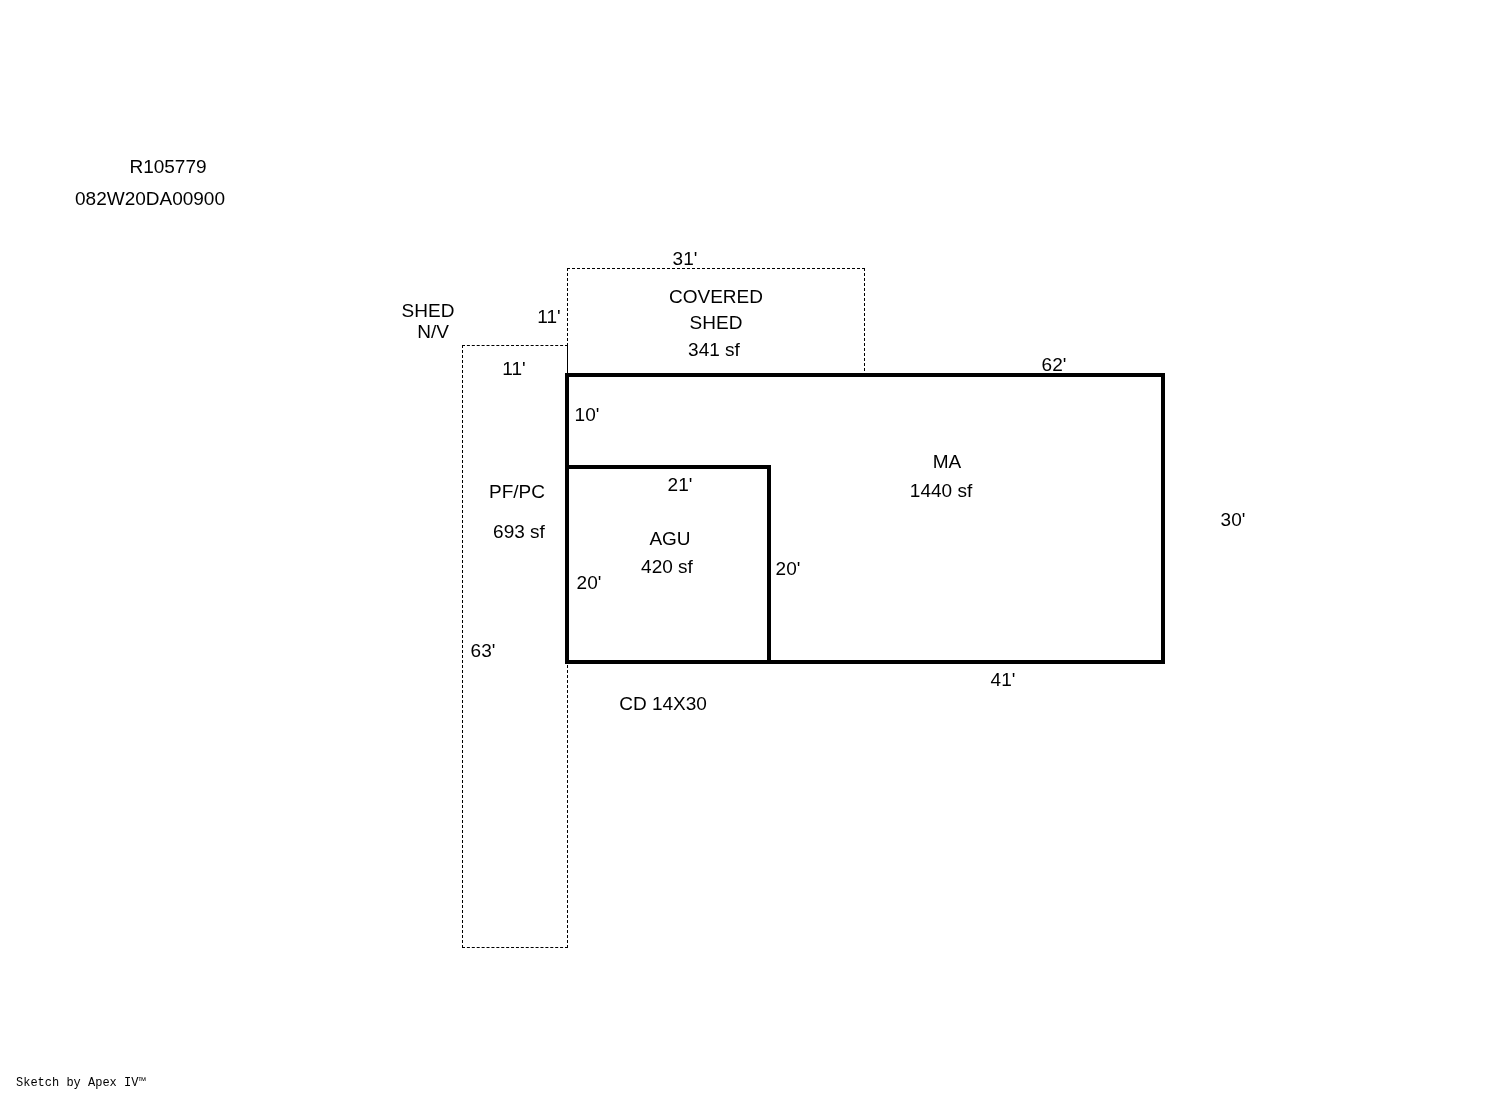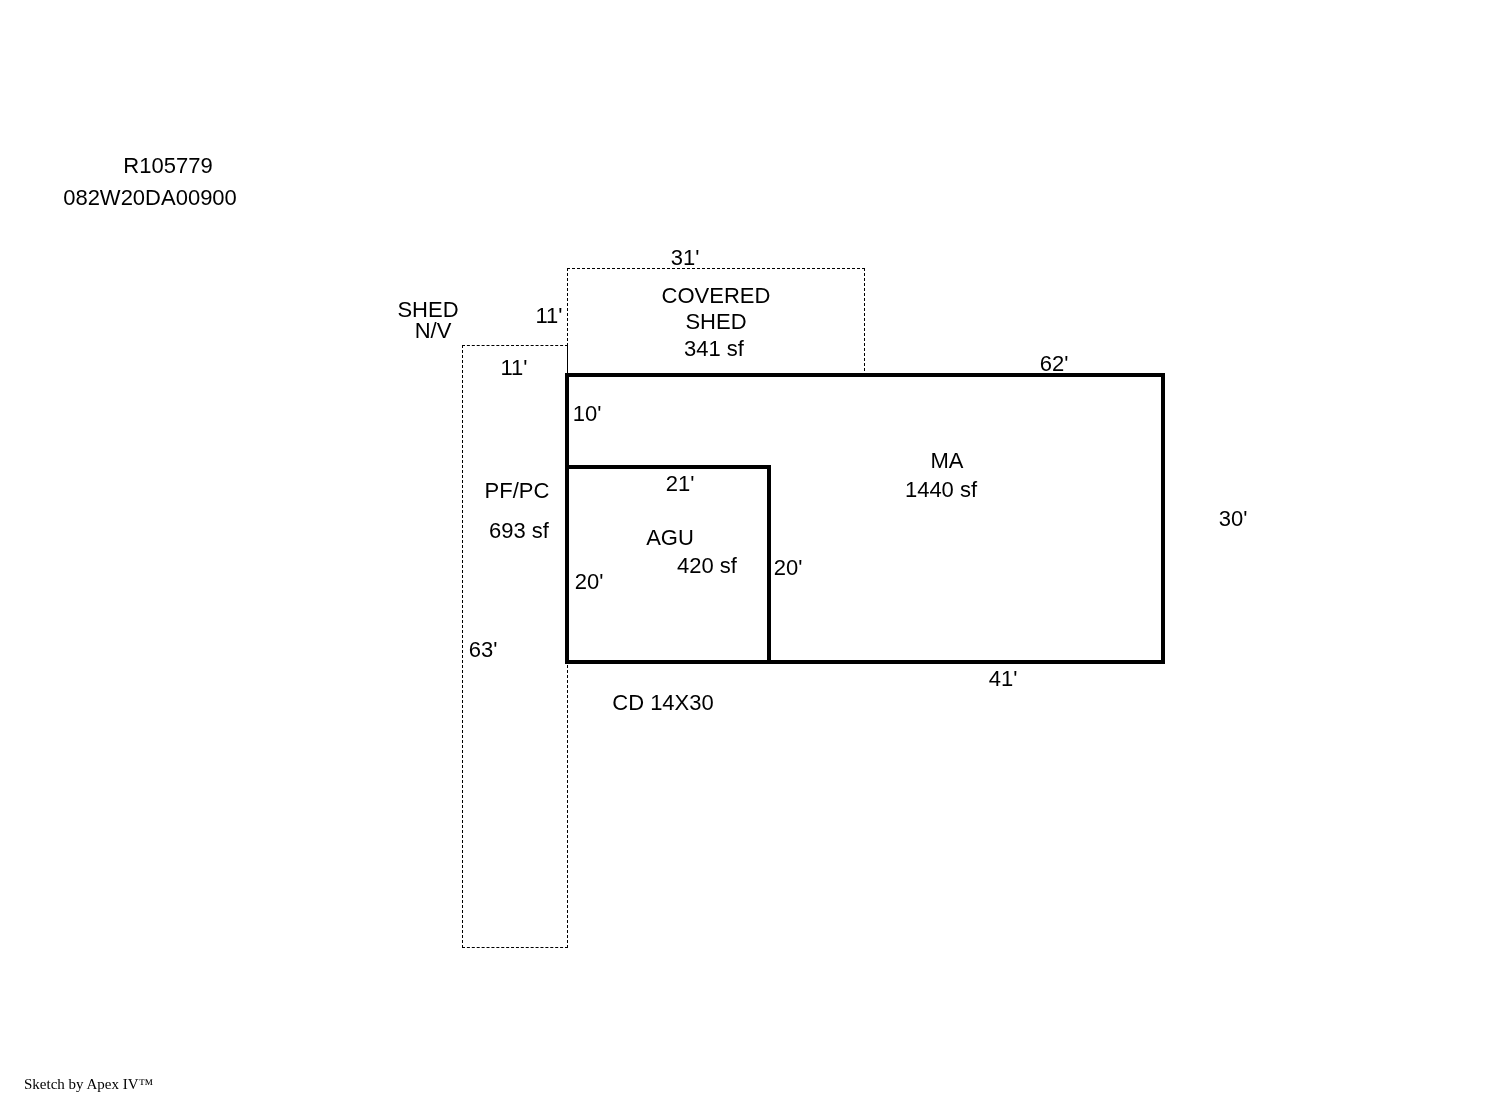--- a/index.html
+++ b/index.html
@@ -8,36 +8,36 @@
       width: 1492px;
       height: 1094px;
       background: #ffffff;
       font-family: "Liberation Sans", sans-serif;
       color: #000000;
       overflow: hidden;
     }
     .lbl {
       position: absolute;
       transform: translate(-50%, -50%);
-      font-size: 22px;
+      font-size: 19px;
       line-height: 1;
       white-space: nowrap;
     }
     .rect {
       position: absolute;
       box-sizing: border-box;
     }
     .dashed { border: 1px dashed #000000; }
     .solid  { border: 4px solid #000000; background: transparent; }
     .footer-credit {
       position: absolute;
-      left: 24px;
+      left: 16px;
       top: 1076px;
-      font-size: 15px;
-      font-family: Liberation Serif, serif;
+      font-size: 12px;
+      font-family: Liberation Mono, monospace;
     }
   </style>
 </head>
 <body>
 
 <div class="canvas">
 
   <div class="lbl" style="left:168px; top:166px;">R105779</div>
   <div class="lbl" style="left:150px; top:198px;">082W20DA00900</div>
 
@@ -63,21 +63,21 @@
 
   <div class="lbl" style="left:1054px; top:364px;">62'</div>
   <div class="lbl" style="left:587px; top:414px;">10'</div>
   <div class="lbl" style="left:947px; top:461px;">MA</div>
   <div class="lbl" style="left:941px; top:490px;">1440 sf</div>
   <div class="lbl" style="left:1233px; top:519px;">30'</div>
   <div class="lbl" style="left:1003px; top:679px;">41'</div>
 
   <div class="lbl" style="left:680px; top:484px;">21'</div>
   <div class="lbl" style="left:670px; top:538px;">AGU</div>
-  <div class="lbl" style="left:667px; top:566px;margin-left:40px;">420 sf</div>
+  <div class="lbl" style="left:667px; top:566px;">420 sf</div>
   <div class="lbl" style="left:589px; top:582px;">20'</div>
   <div class="lbl" style="left:788px; top:568px;">20'</div>
 
   <div class="lbl" style="left:663px; top:703px;">CD 14X30</div>
 
   <div class="footer-credit">Sketch by Apex IV™</div>
 
 </div>
 
 </body></html>

